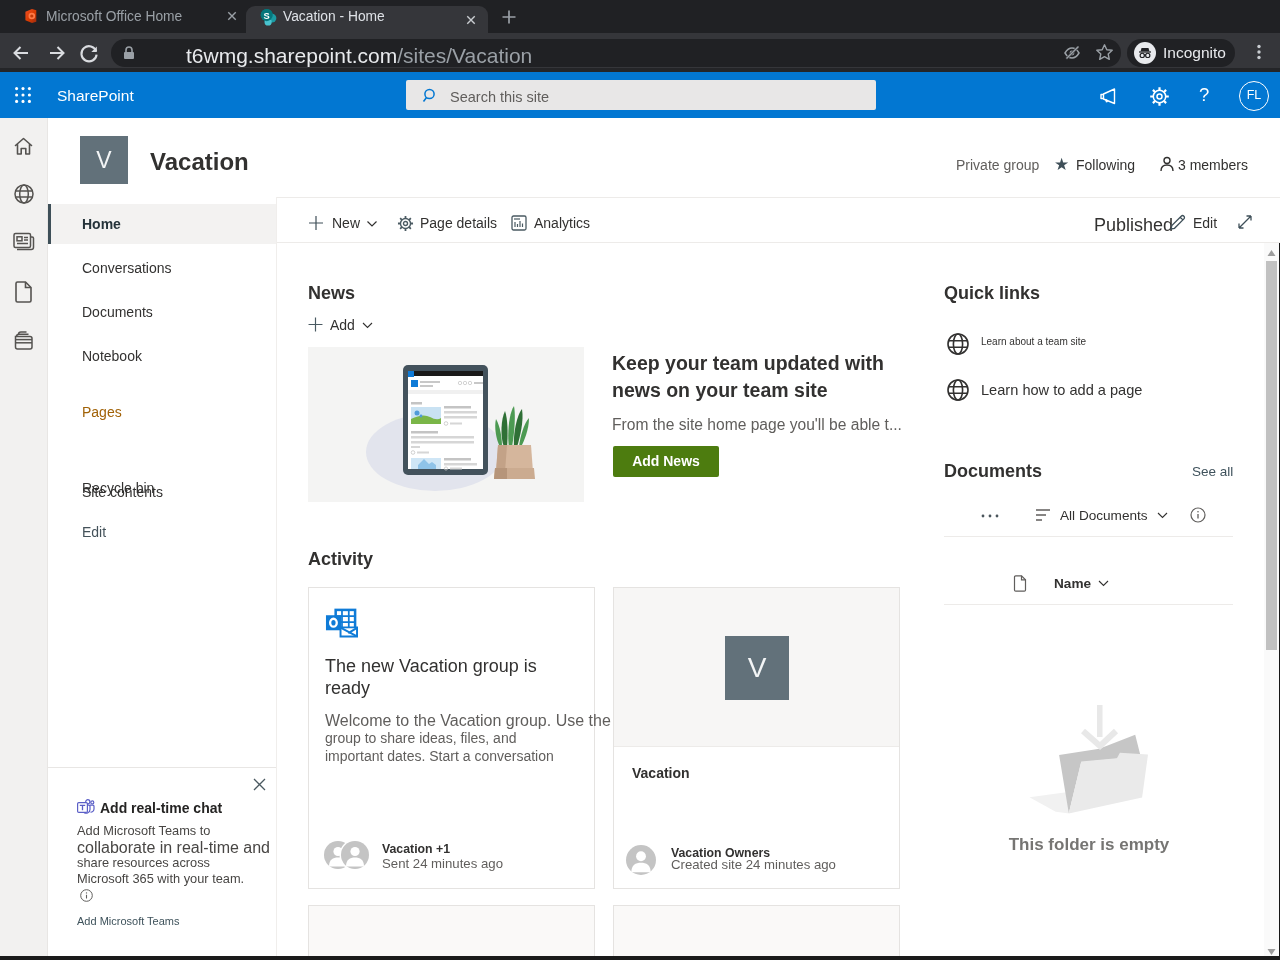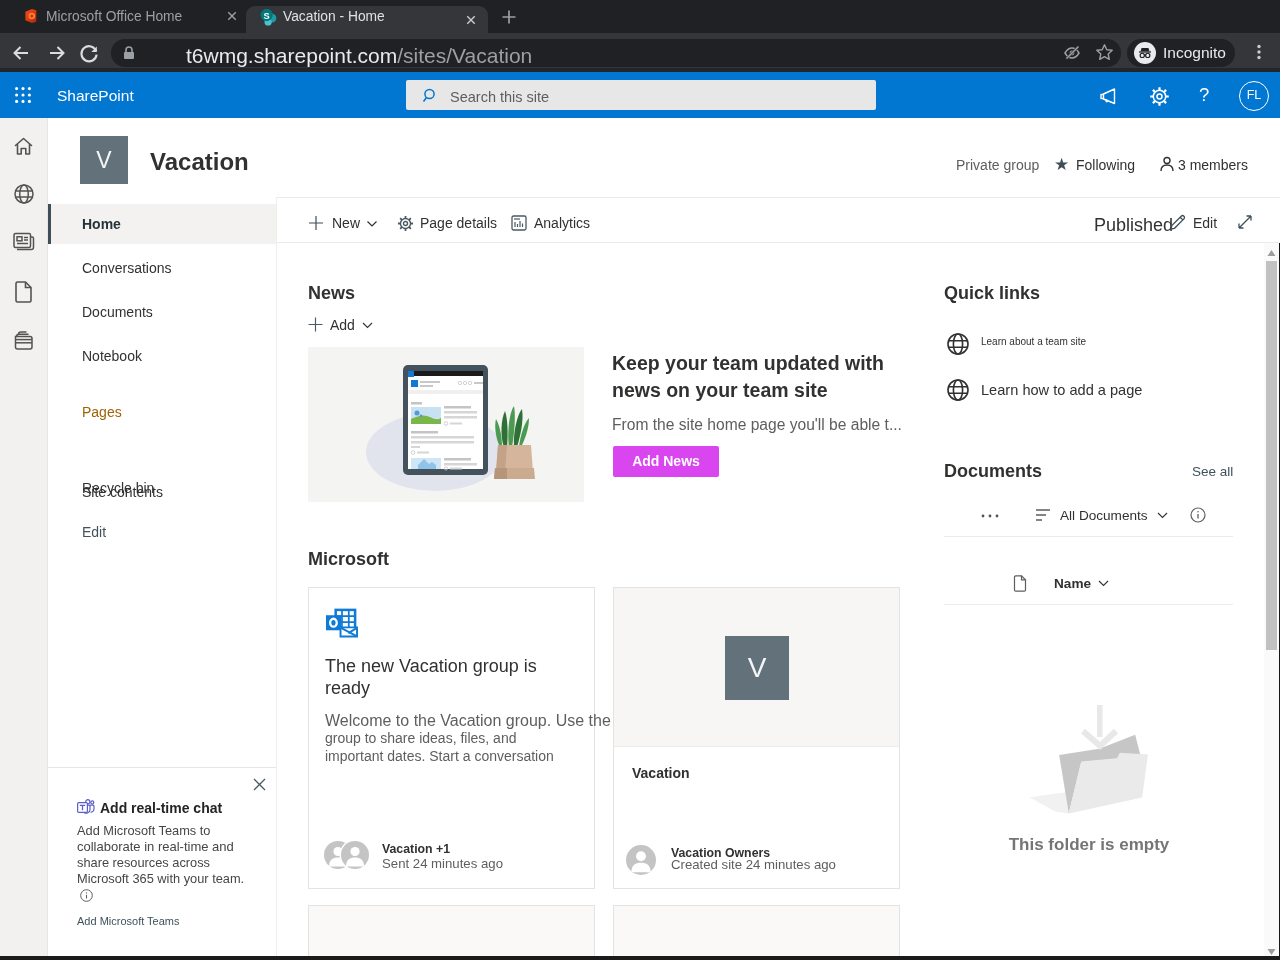--- a/index.html
+++ b/index.html
@@ -283,23 +283,23 @@
   </g>
   <path d="M190 98 L223 98 L225 125 L188 125 Z" fill="#d5b69c"></path>
   <path d="M190 98 L199 98 L197 125 L188 125 Z" fill="#c3a287"></path>
   <path d="M187 121 L226 121 L227 132 L186 132 Z" fill="#cbab90"></path>
   <path d="M187 121 L199 121 L199 132 L186 132 Z" fill="#b6957a"></path>
 </svg>
 </div>
 <span class="t" style="left:612px;top:352px;font-size:19.5px;font-weight:bold;color:#323130;">Keep your team updated with</span>
 <span class="t" style="left:612px;top:379px;font-size:19.5px;font-weight:bold;color:#323130;">news on your team site</span>
 <span class="t" style="left:612px;top:416px;font-size:15.6px;color:#605e5c;">From the site home page you'll be able t...</span>
-<div class="abs" style="left:613px;top:446px;width:106px;height:31px;background:#d946ef;border-radius:2px;color:#fff;font-size:14px;font-weight:bold;text-align:center;line-height:31px;">Add News</div>
-
-<span class="t" style="left:308px;top:549px;font-size:18px;font-weight:bold;color:#323130;">Microsoft</span>
+<div class="abs" style="left:613px;top:446px;width:106px;height:31px;background:#4d7c0f;border-radius:2px;color:#fff;font-size:14px;font-weight:bold;text-align:center;line-height:31px;">Add News</div>
+
+<span class="t" style="left:308px;top:549px;font-size:18px;font-weight:bold;color:#323130;">Activity</span>
 <div class="abs" style="left:308px;top:587px;width:287px;height:302px;border:1px solid #e5e3e1;background:#fff;"></div>
 <svg class="abs" style="left:325px;top:608px" width="33" height="30" viewBox="0 0 34 30">
   <rect x="11" y="1.5" width="20" height="19" fill="#fff" stroke="#0f7bd7" stroke-width="2.6"></rect>
   <path d="M17.5 2 V20 M24.5 2 V20 M11 8 H31 M11 14 H31" stroke="#0f7bd7" stroke-width="1.8"></path>
   <path d="M16 19.5 H33 V29 H16 Z" fill="#fff" stroke="#0f7bd7" stroke-width="2"></path>
   <path d="M16.5 20 L32.5 28.5 M33 20 L24 25.5" stroke="#0f7bd7" stroke-width="2"></path>
   <rect x="1" y="7" width="15.5" height="15.5" fill="#0f7bd7"></rect>
   <ellipse cx="8.7" cy="14.7" rx="3.4" ry="4.1" fill="none" stroke="#fff" stroke-width="2.4"></ellipse>
 </svg>
 <span class="t" style="left:325px;top:656px;font-size:18px;color:#323130;">The new Vacation group is</span>
@@ -405,21 +405,21 @@
       <circle cx="10.8" cy="2.8" r="2.1"></circle>
       <circle cx="15.3" cy="3.4" r="1.5"></circle>
       <path d="M12.9 6.2 H16 A1 1 0 0 1 17 7.2 V10 A3.3 3.3 0 0 1 13.5 13.2"></path>
       <path d="M10 6.2 H12 A1 1 0 0 1 13 7.2 V10.5 A3.8 3.8 0 0 1 7 13.5"></path>
     </g>
     <rect x="0.6" y="3.6" width="9.8" height="9.8" rx="1.2" fill="#fff" stroke="#5b5fc7" stroke-width="1.2"></rect>
     <path d="M2.8 6.4 H8.2 M5.5 6.4 V11.2" stroke="#5b5fc7" stroke-width="1.3" fill="none"></path>
   </svg>
 <span class="t" style="left:100px;top:800px;font-size:14px;font-weight:bold;color:#252423;">Add real-time chat</span>
 <span class="t" style="left:77px;top:823px;font-size:12.8px;color:#484644;">Add Microsoft Teams to</span>
-<span class="t" style="left:77px;top:839px;font-size:13px;color:#484644;">collaborate in real-time and</span>
+<span class="t" style="left:77px;top:839px;font-size:16px;color:#484644;">collaborate in real-time and</span>
 <span class="t" style="left:77px;top:855px;font-size:12.8px;color:#484644;">share resources across</span>
 <span class="t" style="left:77px;top:871px;font-size:12.8px;color:#484644;">Microsoft 365 with your team.</span>
 <svg class="abs" style="left:80px;top:889px" width="13" height="13" viewBox="0 0 13 13">
     <circle cx="6.5" cy="6.5" r="5.8" fill="none" stroke="#605e5c" stroke-width="1"></circle>
     <path d="M6.5 5.8 V9.5" stroke="#605e5c" stroke-width="1.1"></path>
     <circle cx="6.5" cy="3.9" r="0.7" fill="#605e5c"></circle>
   </svg>
 <span class="t" style="left:77px;top:915px;font-size:11px;color:#3e525b;">Add Microsoft Teams</span>
 
 <div class="abs" style="left:276px;top:197px;width:1px;height:759px;background:#f0eeec;"></div>

